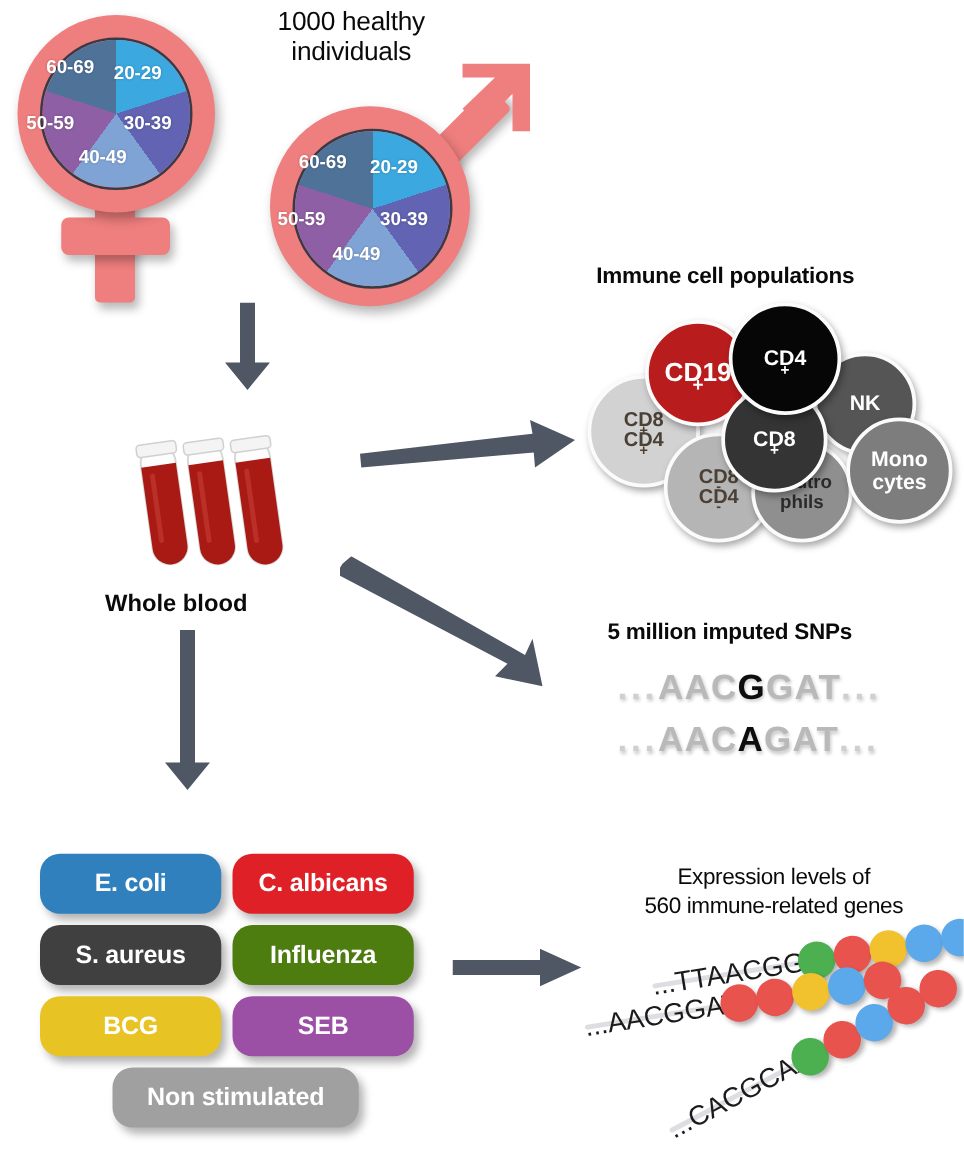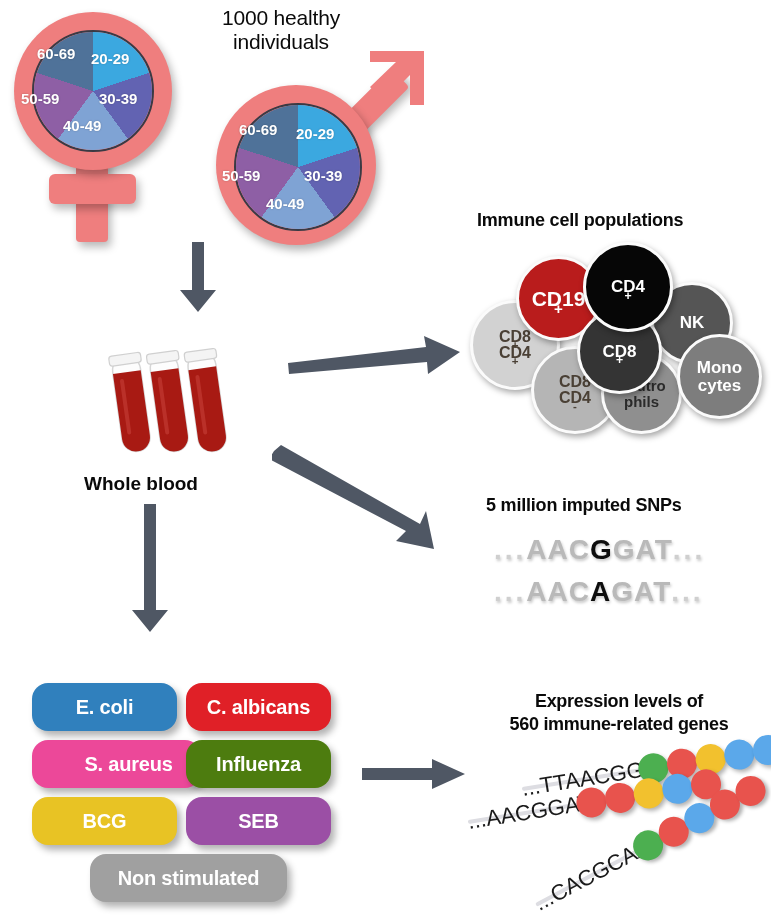--- a/index.html
+++ b/index.html
@@ -244,31 +244,31 @@
   <div class="abs snp-seq" style="left:494px;top:534px;">
     <span class="dots">...</span><span>AAC</span><span class="hi">G</span><span>GAT</span><span class="dots">...</span>
   </div>
 
   <div class="abs snp-seq" style="left:494px;top:576px;">
     <span class="dots">...</span><span>AAC</span><span class="hi">A</span><span>GAT</span><span class="dots">...</span>
   </div>
 
   <div class="chip" style="left:186px;top:683px;width:145px;height:48px;background:#e02027;">C. albicans</div>
   <div class="chip" style="left:32px;top:683px;width:145px;height:48px;background:#3080bd;">E. coli</div>
-  <div class="chip" style="left:32px;top:740px;width:145px;height:48px;background:#ec4899;padding-left:24px;">S. aureus</div>
+  <div class="chip" style="left:32px;top:740px;width:145px;height:48px;background:#404040;">S. aureus</div>
   <div class="chip" style="left:186px;top:740px;width:145px;height:48px;background:#4d7c0f;">Influenza</div>
   <div class="chip" style="left:32px;top:797px;width:145px;height:48px;background:#e8c324;">BCG</div>
   <div class="chip" style="left:186px;top:797px;width:145px;height:48px;background:#9b4fa5;">SEB</div>
   <div class="chip" style="left:90px;top:854px;width:197px;height:48px;background:#a0a0a0;">Non stimulated</div>
 
   <svg class="flowarrow" style="left:362px;top:757px;width:105px;height:34px;" viewBox="0 0 105 34">
     <path d="M0 11 L70 11 L70 2 L103 17 L70 32 L70 23 L0 23 Z" fill="#4f5764"></path>
   </svg>
 
-  <div class="abs" style="left:478px;top:690px;width:282px;text-align:center;font-size:18px;font-weight:bold;color:#0a0a0a;line-height:1.25;letter-spacing:-0.3px;">
+  <div class="abs" style="left:478px;top:690px;width:282px;text-align:center;font-size:18px;font-weight:normal;color:#0a0a0a;line-height:1.25;letter-spacing:-0.3px;">
     <div>Expression levels of</div>
     <div>560 immune-related genes</div>
   </div>
 
   <div class="strand" style="left:522px;top:772px;width:280px;height:34px;transform:rotate(-9deg);">
     <div class="strandline" style="width:130px;"></div>
     <div class="seqtxt">...TTAACGG</div>
     <div class="bead" style="left:118px;background:#4caf50;"></div>
     <div class="bead" style="left:147px;background:#e8534d;"></div>
     <div class="bead" style="left:176px;background:#f2c12e;"></div>

